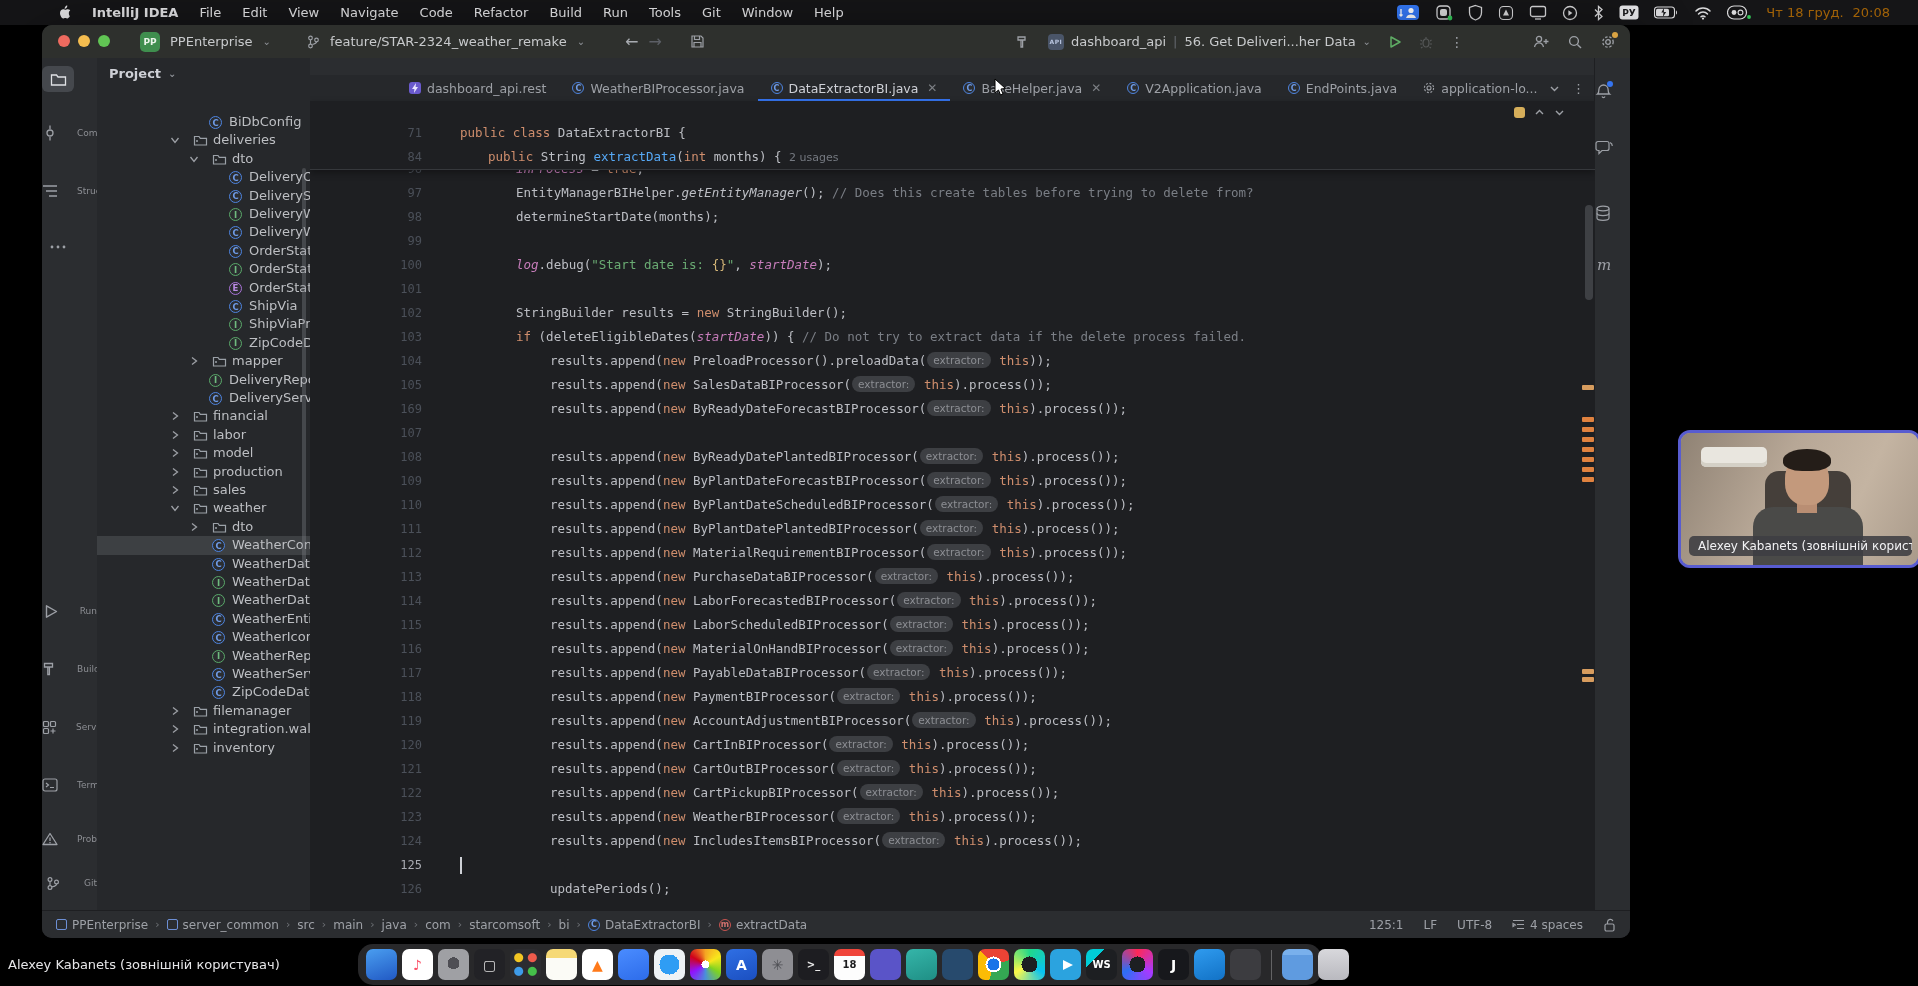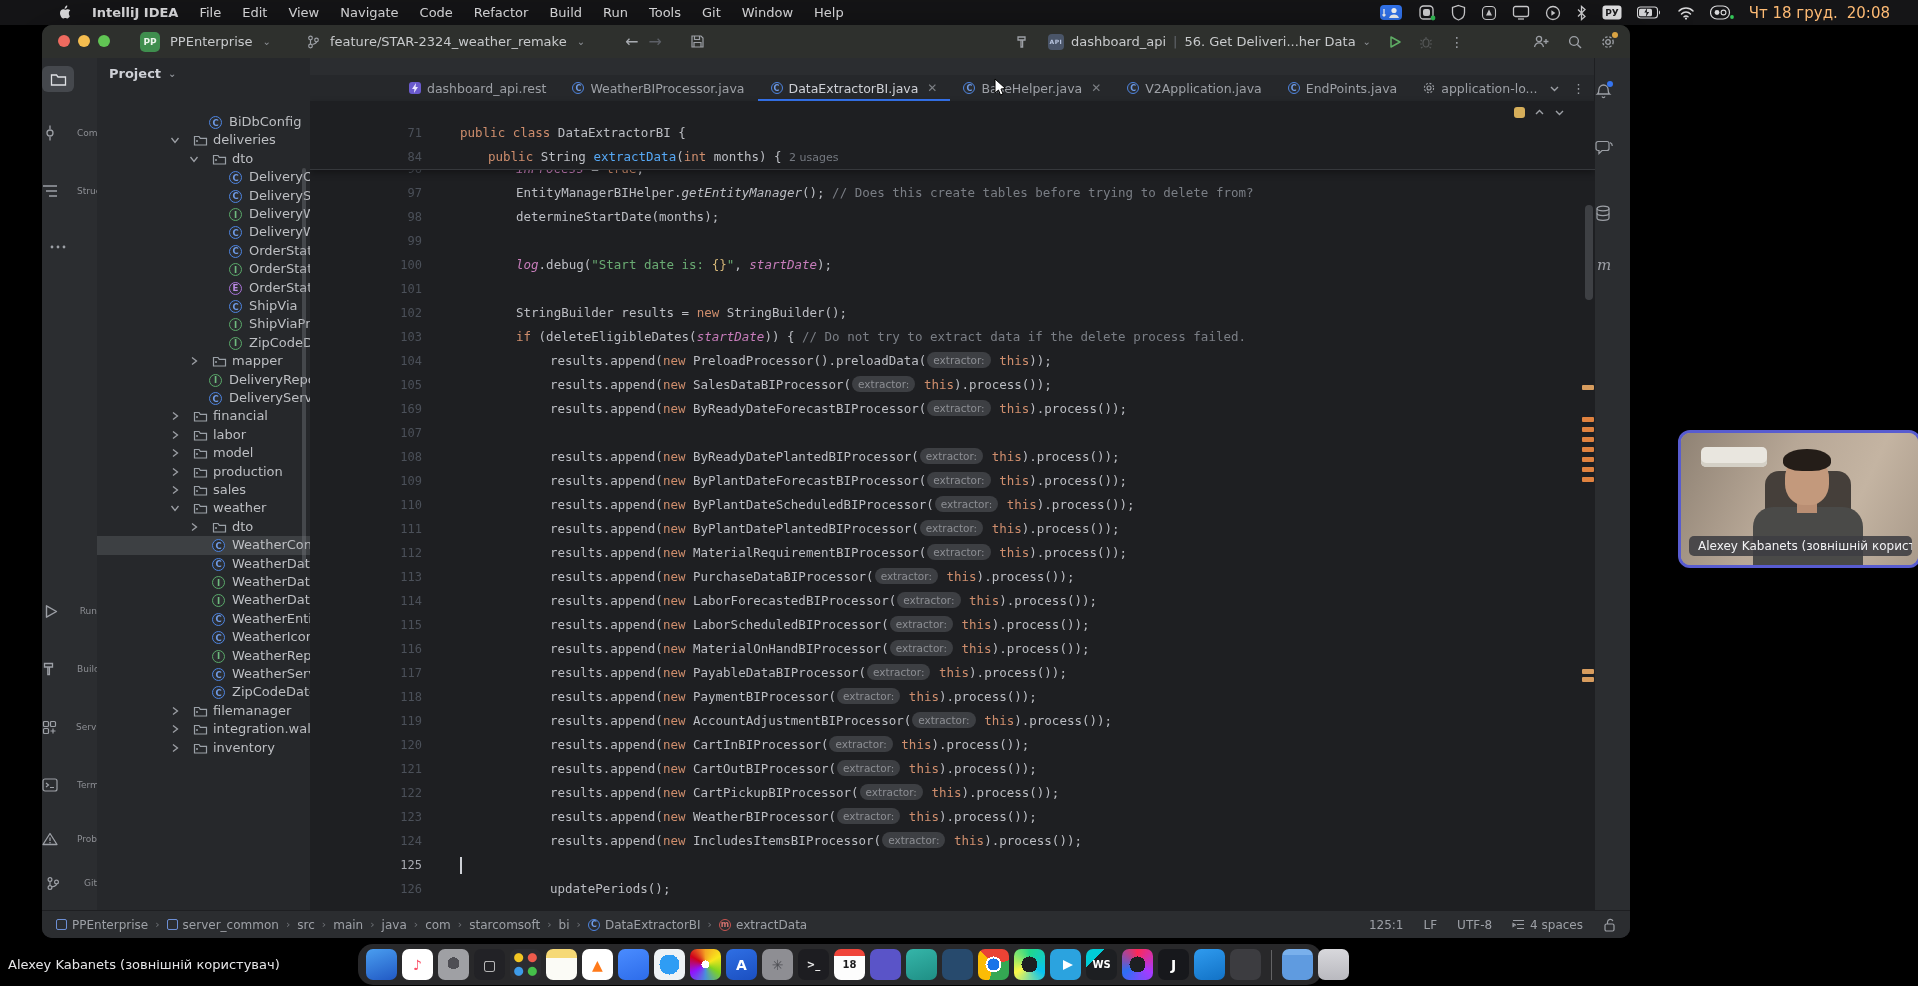--- a/index.html
+++ b/index.html
@@ -7,21 +7,21 @@
           font-family:"DejaVu Sans","Liberation Sans",sans-serif;padding-left:44px;-webkit-font-smoothing:antialiased;}
   svg{display:block}
 
   
   .menubar{position:absolute;left:0;top:0;width:1918px;height:25px;background:#151517;
            display:flex;align-items:center;color:#e4e4e6;font-size:13px;}
   .menubar .mleft{display:flex;align-items:center;gap:21px;padding-left:58px;}
   .menubar .mitem{white-space:nowrap;}
   .menubar .mitem.app{font-weight:700;}
   .menubar .mright{position:absolute;right:28px;display:flex;align-items:center;gap:15px;}
-  .mclock{display:flex;gap:9px;font-size:15px;color:#fdba74;}
+  .mclock{display:flex;gap:9px;font-size:13px;color:#a16207;}
   .sicon{display:flex;align-items:center;justify-content:center;}
 
   
   .window{position:absolute;left:42px;top:25px;width:1588px;height:913px;background:#2b2d30;
           border-radius:10px;overflow:hidden;box-shadow:0 18px 60px rgba(0,0,0,.65);}
   .titlebar{position:absolute;left:0;top:0;width:100%;height:33px;background:#2e302d;}
   .tlights{position:absolute;left:16px;top:10px;display:flex;gap:8px;}
   .tlight{width:12px;height:12px;border-radius:50%;}
   .tb-left{position:absolute;left:98px;top:0;height:33px;display:flex;align-items:center;gap:10px;color:#c8cacc;font-size:13px;}
   .ppbadge{width:20px;height:20px;border-radius:5px;background:#3f8e4e;color:#eaf4ea;font-size:9px;font-weight:700;

